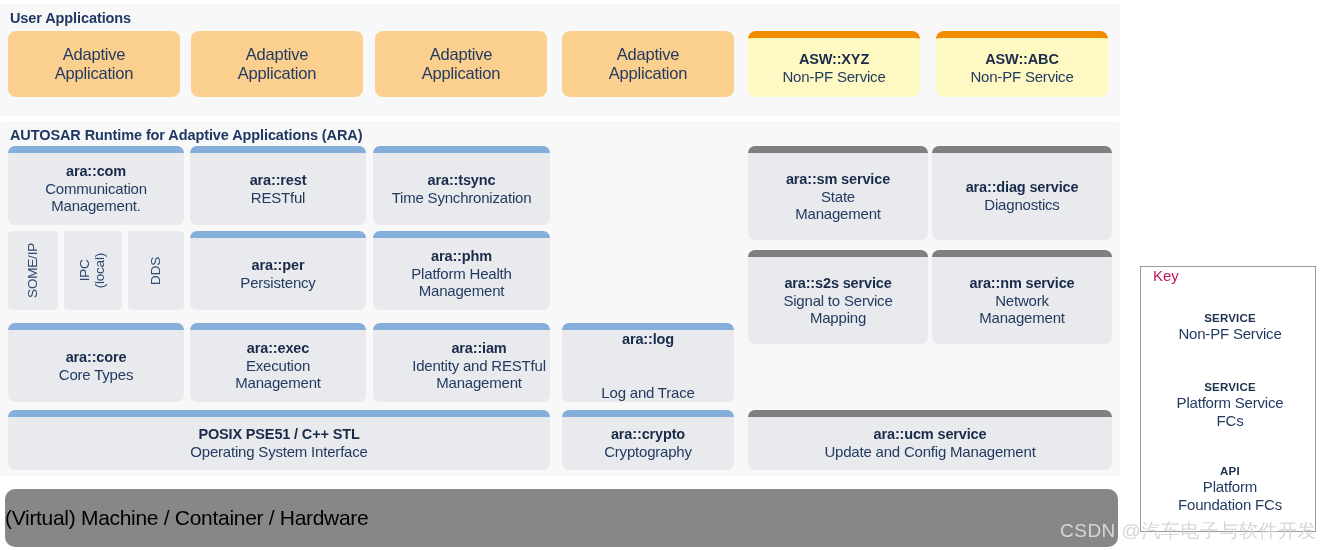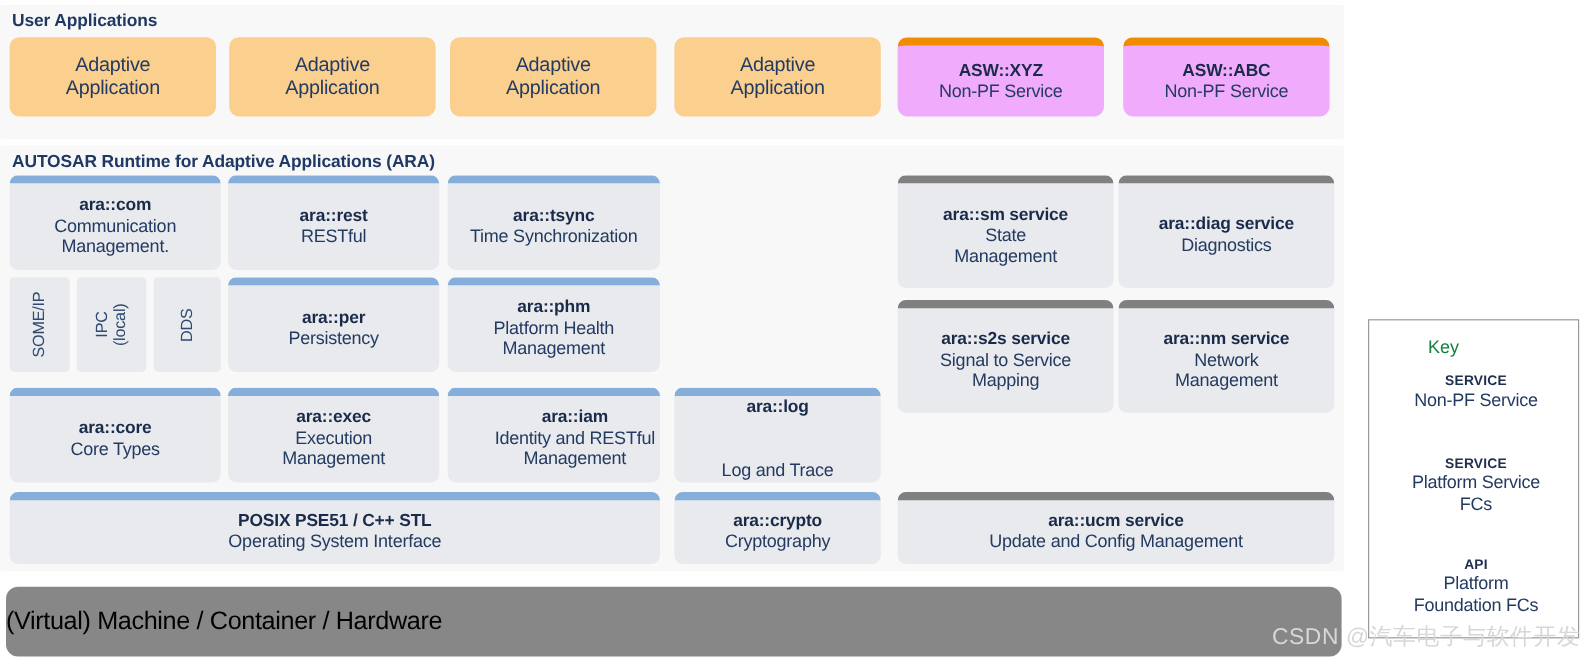--- a/index.html
+++ b/index.html
@@ -68,21 +68,21 @@
 
   
   .box.app {
     background: #fbcf8e;
     border-radius: 8px;
   }
   .box.app .sub { font-size: 16.5px; }
 
   
   .box.svc-orange {
-    background: #f0abfc;
+    background: #fef9c3;
     border-top: 7px solid #f08c00;
     border-radius: 8px;
     padding-top: 1px;
   }
 
   
   .box.api {
     background: #e8eaee;
     border-top: 7px solid #86aedb;
     border-radius: 7px;
@@ -125,24 +125,23 @@
   
   .keybox {
     position: absolute;
     background: #ffffff;
     border: 1px solid #9a9a9a;
     box-sizing: border-box;
   }
   .key-label {
     position: absolute;
     left: 12px;
-    top: 14px;
+    top: 0;
     font-size: 15px;
-    color: #15803d;
-    margin-left: 37px;
+    color: #be185d;
   }
   .key-item {
     position: absolute;
     box-sizing: border-box;
     border-radius: 7px;
     display: flex;
     flex-direction: column;
     align-items: center;
     justify-content: center;
     text-align: center;

